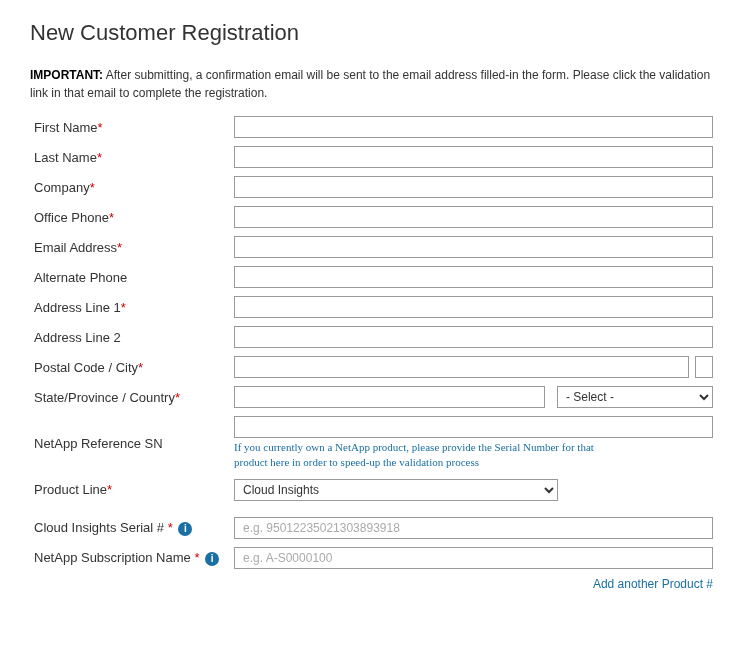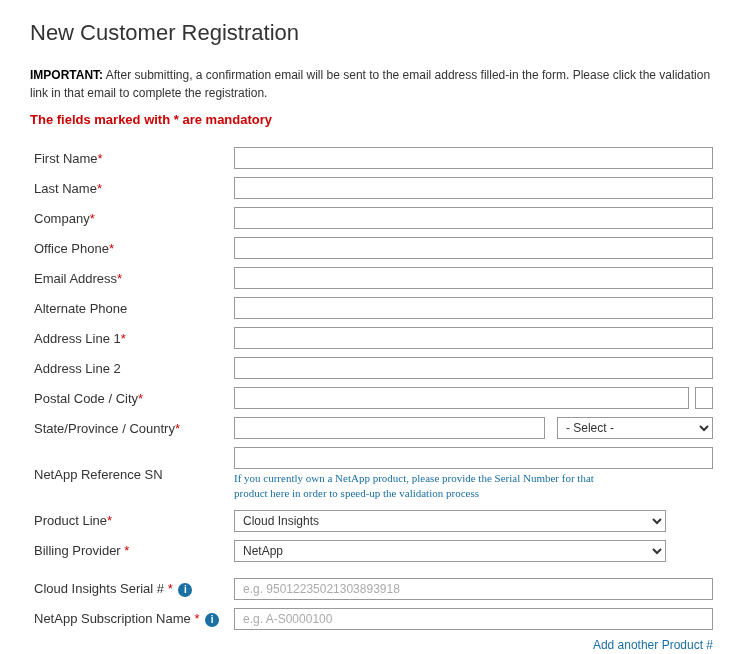--- a/index.html
+++ b/index.html
@@ -103,21 +103,21 @@
     }
     .netapp-hint {
       font-size: 11px;
       color: #1a6fa3;
       line-height: 1.4;
       margin-top: 2px;
       width: 360px;
       font-family: Liberation Serif, serif;
     }
     .dropdown-full {
-      width: 432px;
+      width: 324px;
     }
     .serial-row td:first-child {
       vertical-align: middle;
     }
     .info-icon {
       display: inline-block;
       width: 14px;
       height: 14px;
       background: #1a6fa3;
       color: #fff;
@@ -146,23 +146,20 @@
 <body>
 
 <div class="page-container">
   <h1 class="page-title">New Customer Registration</h1>
 
   <p class="important-notice">
     <strong>IMPORTANT:</strong>
     <span> After submitting, a confirmation email will be sent to the email address filled-in the form. Please click the validation link in that email to complete the registration.</span>
   </p>
 
-  <p class="mandatory-note">
-    <span>The fields marked with </span><span class="label-required">*</span><span> are mandatory</span>
-  </p>
 
   <table class="form-table">
     <tbody>
 
       <tr>
         <td>
           First Name<span class="label-required">*</span>
         </td>
         <td>
           <input type="text" class="input-full input-placeholder" style="">
@@ -272,30 +269,20 @@
         <td>
           Product Line<span class="label-required">*</span>
         </td>
         <td>
           <select class="dropdown-full">
             <option>Cloud Insights</option>
           </select>
         </td>
       </tr>
 
-      <tr>
-        <td>
-          Billing Provider <span class="label-required">*</span>
-        </td>
-        <td>
-          <select class="dropdown-full">
-            <option>NetApp</option>
-          </select>
-        </td>
-      </tr>
 
       <tr>
         <td colspan="2" style="height:6px;"></td>
       </tr>
 
       <tr class="serial-row">
         <td>
           Cloud Insights Serial #<span class="label-required"> *</span>
           <span class="info-icon">i</span>
         </td>

